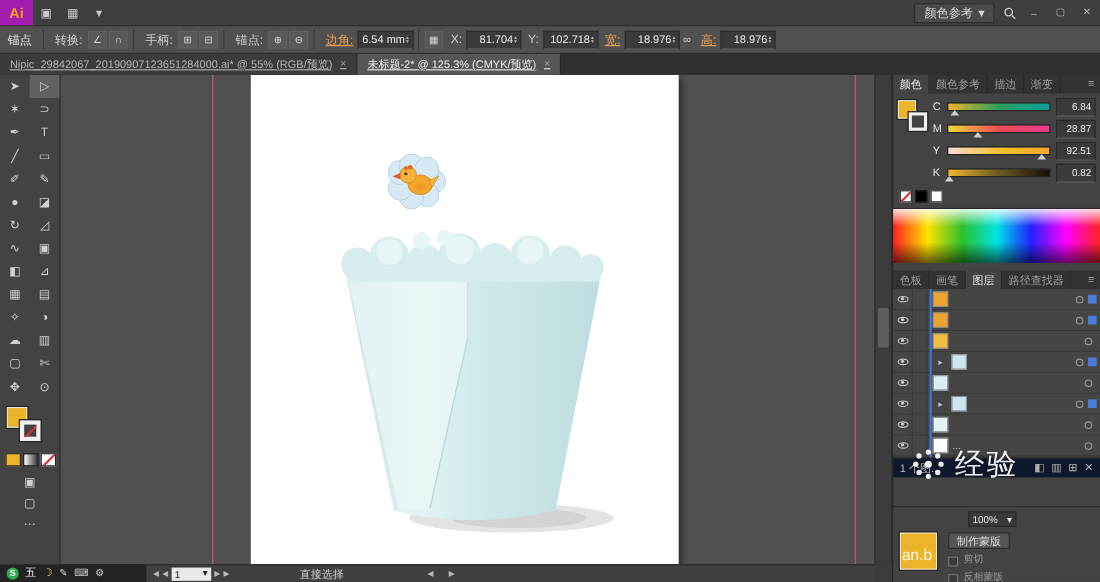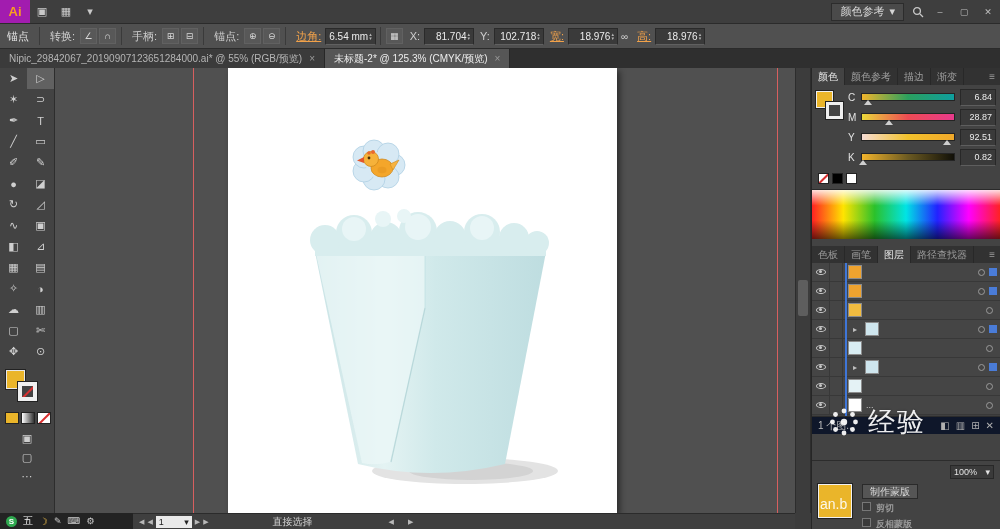--- a/index.html
+++ b/index.html
@@ -23,21 +23,21 @@
   .cb-group-label{margin:0 4px 0 6px;color:#cfcfcf;}
   .sep{width:1px;height:18px;background:#3a3a3a;margin:0 4px;}
   .mini-btn{width:17px;height:16px;border:1px solid #616161;background:#585858;display:inline-flex;align-items:center;justify-content:center;font-size:9px;color:#d8d8d8;margin:0 1px;}
   .valuebox{background:#3a3a3a;border:1px solid #2a2a2a;border-bottom-color:#606060;height:17px;display:inline-flex;align-items:center;justify-content:flex-end;padding:0 3px;min-width:50px;color:#ececec;font-size:10px;}
   .stepper{display:inline-flex;flex-direction:column;justify-content:center;font-size:5px;line-height:4px;color:#b5b5b5;margin-left:1px;}
   .cb-link{color:#f2a24a;text-decoration:underline;}
   .link-icon{color:#cfcfcf;font-size:10px;margin:0 3px;}
 
   
   .tabbar{position:absolute;top:49px;left:0;right:0;height:19px;background:#2f2f2f;display:flex;align-items:stretch;z-index:5;}
-  .doctab{display:flex;align-items:center;gap:7px;padding:0 9px;font-size:10px;background:#3b3b3b;color:#b5b5b5;border-right:1px solid #272727;white-space:nowrap;}
+  .doctab{display:flex;align-items:center;gap:7px;padding:0 9px;font-size:10px;background:#3b3b3b;color:#b5b5b5;border-right:1px solid #272727;white-space:nowrap;text-decoration:underline;}
   .doctab.active{background:#565656;color:#ececec;}
   .tab-close{font-size:10px;color:#9a9a9a;}
 
   
   .toolbar{position:absolute;left:0;top:68px;width:55px;bottom:0;background:#434343;border-right:1px solid #2d2d2d;z-index:4;}
   .tools{display:grid;grid-template-columns:27px 27px;}
   .tool{height:21px;display:flex;align-items:center;justify-content:center;color:#cfcfcf;font-size:11px;}
   .tool-swatches{position:relative;height:38px;margin:8px 4px 0;}
   .tb-fill{position:absolute;left:2px;top:0;width:19px;height:19px;border:1px solid #e8e8e8;outline:1px solid #222;}
   .tb-stroke{position:absolute;left:14px;top:12px;width:19px;height:19px;border:4px solid #f0f0f0;outline:1px solid #222;background:#434343;overflow:hidden;}
@@ -89,27 +89,27 @@
   .lock-cell{width:13px;height:100%;border-right:1px solid #383838;}
   .expand{width:10px;font-size:8px;color:#c0c0c0;text-align:center;margin-left:7px;}
   .l-thumb{width:14px;height:14px;border:1px solid #8d8d8d;margin-left:5px;background:#fff;z-index:3;}
   .l-label{font-size:9px;color:#cccccc;margin-left:4px;flex:1;}
   .l-target{width:7px;height:7px;border:1px solid #9a9a9a;border-radius:50%;margin:0 4px 0 auto;flex:none;}
   .l-sel{width:8px;height:8px;background:#4a7cd8;flex:none;}
   .layers-status{position:absolute;left:0;right:0;top:348px;height:18px;background:#0f172a;border-top:1px solid #2c2c2c;display:flex;align-items:center;font-size:10px;color:#bdbdbd;padding:0 6px;}
   .ls-icons{margin-left:auto;display:flex;gap:6px;font-size:10px;color:#b0b0b0;}
 
   .transparency{position:absolute;left:0;right:0;top:392px;bottom:0;background:#434343;border-top:1px solid #2c2c2c;padding:4px 6px;}
-  .t-top{display:flex;align-items:center;gap:6px;margin-bottom:5px;justify-content:flex-end;}
+  .t-top{display:flex;align-items:center;gap:6px;margin-bottom:5px;}
   .t-opacity{margin-left:62px;height:14px;min-width:44px;background:#3a3a3a;border:1px solid #282828;display:inline-flex;align-items:center;justify-content:space-between;padding:0 3px;font-size:9px;color:#e3e3e3;}
   .t-main{display:flex;align-items:flex-start;gap:10px;}
   .t-thumb{width:34px;height:34px;border:1px solid #f0f0f0;outline:1px solid #222;}
   .t-right{display:flex;flex-direction:column;gap:3px;}
   .t-btn{background:#555;border:1px solid #2a2a2a;color:#d8d8d8;font-size:10px;height:15px;padding:0 7px;}
-  .t-check{display:flex;align-items:flex-start;font-size:9px;color:#9a9a9a;font-weight:bold;}
+  .t-check{display:flex;align-items:flex-end;font-size:9px;color:#9a9a9a;}
   .cbx{width:9px;height:9px;border:1px solid #777;background:#3a3a3a;display:inline-block;margin-right:5px;}
 
   .watermark{position:absolute;left:16px;top:336px;display:flex;align-items:center;gap:8px;color:#fff;opacity:.92;z-index:30;pointer-events:none;}
   .wm-text{font-size:27px;font-weight:normal;letter-spacing:2px;text-shadow:0 0 3px rgba(0,0,0,.3);}
   .wm-partial{position:absolute;left:8px;top:428px;color:#fff;font-size:14px;opacity:.9;z-index:30;pointer-events:none;}
 
   
   .statusbar{position:absolute;left:55px;bottom:0;width:740px;height:16px;background:#3f3f3f;border-top:1px solid #2b2b2b;display:flex;align-items:center;font-size:9px;color:#c6c6c6;z-index:4;}
   .sb-nav{display:flex;align-items:center;margin-left:84px;gap:3px;}
   .sb-arrow{font-size:7px;color:#b8b8b8;}

